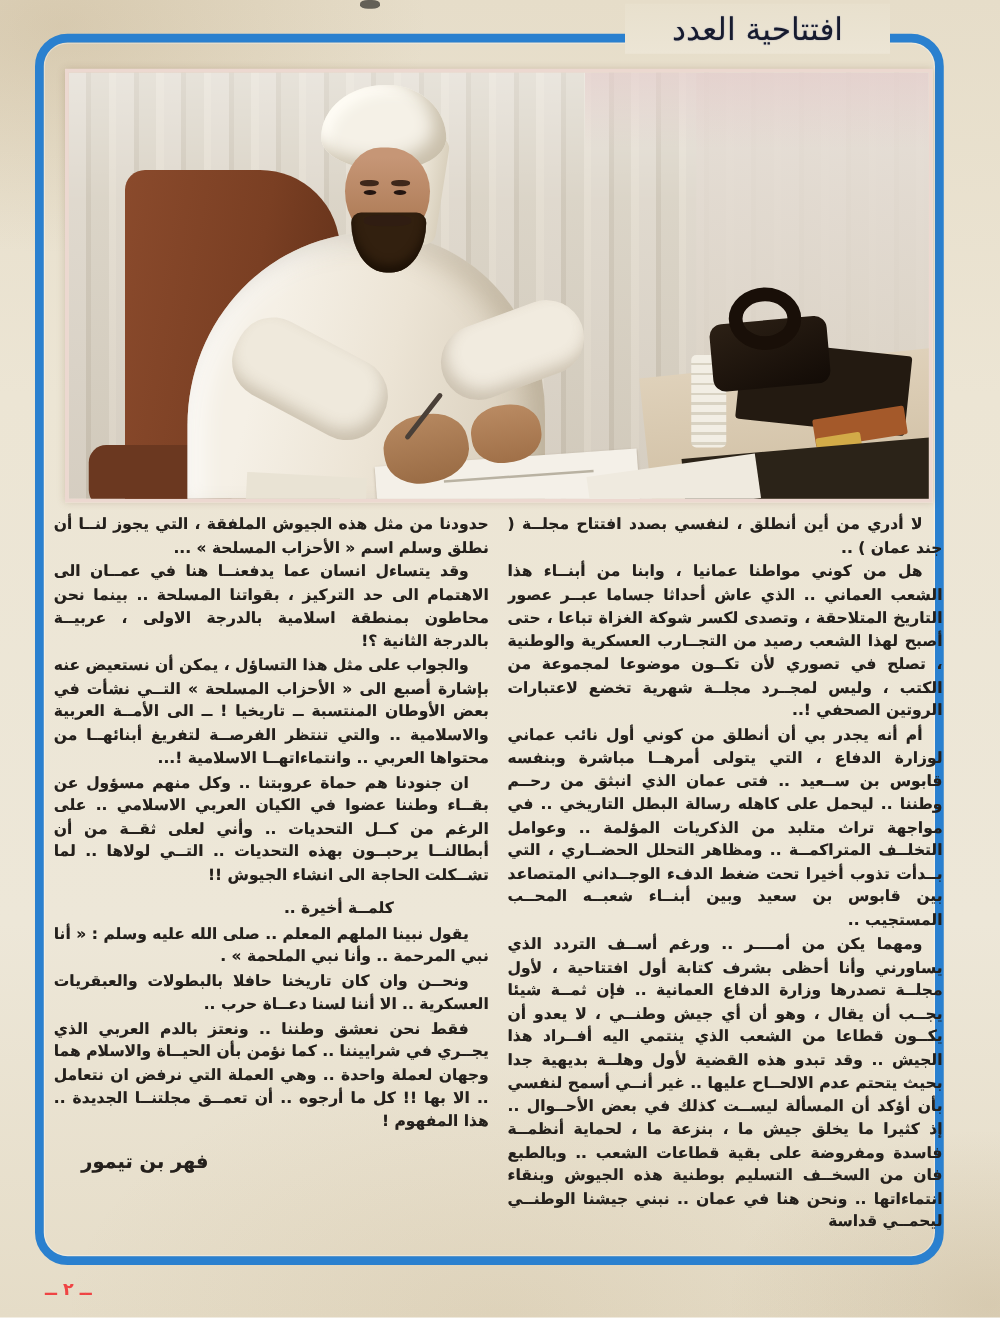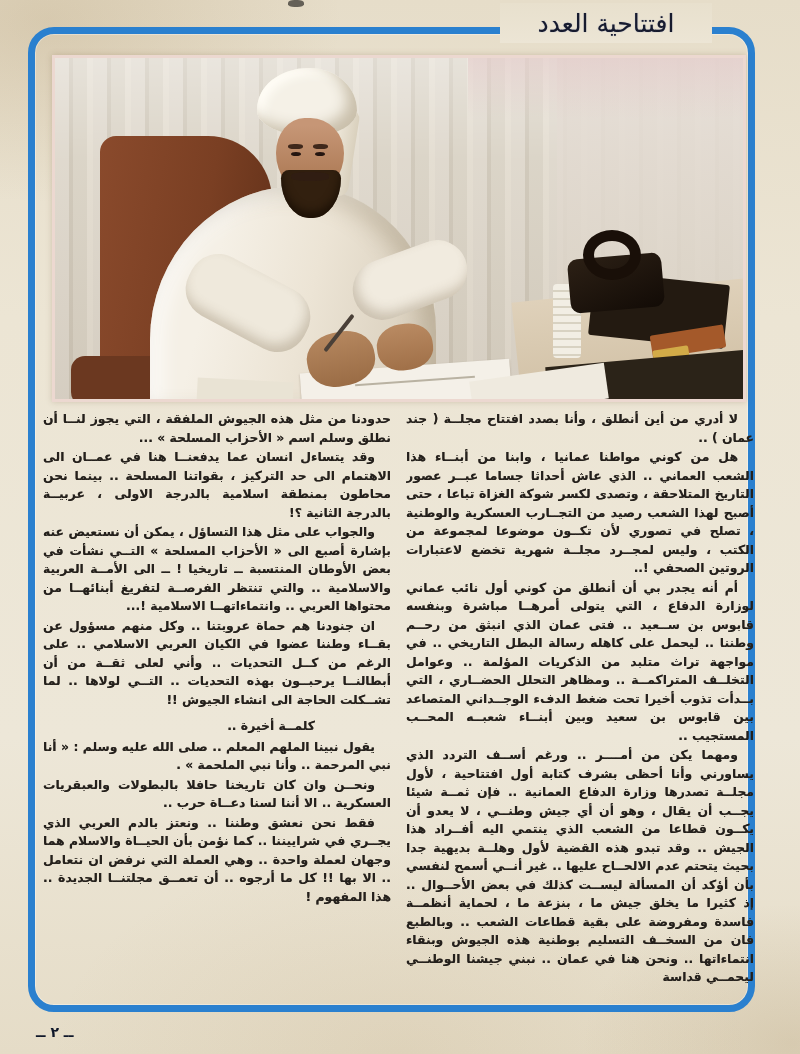--- a/index.html
+++ b/index.html
@@ -127,21 +127,21 @@
   .blk.p{text-indent:16px;}
   .blk.p-noindent{text-indent:0;}
   .blk.heading{text-indent:0;padding-right:76px;margin-top:8px;margin-bottom:2px;}
   .blk.signature{
     text-align:left;padding-left:22px;font-size:15.5px;margin-top:14px;
     letter-spacing:0;
   }
   
   .page-number{
     position:absolute; left:36px; top:1024px; z-index:2;
-    font-size:14px; font-weight:bold; color:#0f172a; letter-spacing:1px;
+    font-size:14px; font-weight:bold; color:#ef4444; letter-spacing:1px;
     direction:rtl;
   }
 </style>
 </head>
 <body>
 
 <div class="ink-smudge"></div>
 
 <div class="frame"></div>
 
@@ -178,30 +178,31 @@
   <div class="ph-paper-2"></div>
   <div class="ph-paper-3"></div>
   <div class="ph-paper-lines"></div>
   <div class="ph-hand-l"></div>
   <div class="ph-pen"></div>
   <div class="ph-hand-r"></div>
 </div>
 
 <div class="article">
   <div class="col">
-      <div class="blk p">لا أدري من أين أنطلق ، وأنا بصدد افتتاح مجلــة ( جند عمان ) ..</div>
+      <div class="blk p">لا أدري من أين أنطلق ، لنفسي بصدد افتتاح مجلــة ( جند عمان ) ..</div>
       <div class="blk p">هل من كوني مواطنا عمانيا ، وابنا من أبنــاء هذا الشعب العماني .. الذي عاش أحداثا جساما عبــر عصور التاريخ المتلاحقة ، وتصدى لكسر شوكة الغزاة تباعا ، حتى أصبح لهذا الشعب رصيد من التجــارب العسكرية والوطنية ، تصلح في تصوري لأن تكــون موضوعا لمجموعة من الكتب ، وليس لمجــرد مجلــة شهرية تخضع لاعتبارات الروتين الصحفي !..</div>
       <div class="blk p">أم أنه يجدر بي أن أنطلق من كوني أول نائب عماني لوزارة الدفاع ، التي يتولى أمرهــا مباشرة وبنفسه قابوس بن ســعيد .. فتى عمان الذي انبثق من رحــم وطننا .. ليحمل على كاهله رسالة البطل التاريخي .. في مواجهة تراث متلبد من الذكريات المؤلمة .. وعوامل التخلــف المتراكمــة .. ومظاهر التحلل الحضــاري ، التي بــدأت تذوب أخيرا تحت ضغط الدفء الوجــداني المتصاعد بين قابوس بن سعيد وبين أبنــاء شعبــه المحــب المستجيب ..</div>
       <div class="blk p">ومهما يكن من أمــــر .. ورغم أســف التردد الذي يساورني وأنا أحظى بشرف كتابة أول افتتاحية ، لأول مجلــة تصدرها وزارة الدفاع العمانية .. فإن ثمــة شيئا يجــب أن يقال ، وهو أن أي جيش وطنــي ، لا يعدو أن يكــون قطاعا من الشعب الذي ينتمي اليه أفــراد هذا الجيش .. وقد تبدو هذه القضية لأول وهلــة بديهية جدا بحيث يتحتم عدم الالحــاح عليها .. غير أنــي أسمح لنفسي بأن أؤكد أن المسألة ليســت كذلك في بعض الأحــوال .. إذ كثيرا ما يخلق جيش ما ، بنزعة ما ، لحماية أنظمــة فاسدة ومفروضة على بقية قطاعات الشعب .. وبالطبع فان من السخــف التسليم بوطنية هذه الجيوش وبنقاء انتماءاتها .. ونحن هنا في عمان .. نبني جيشنا الوطنــي ليحمــي قداسة</div>
     </div>
   <div class="col">
       <div class="blk p-noindent">حدودنا من مثل هذه الجيوش الملفقة ، التي يجوز لنــا أن نطلق وسلم اسم « الأحزاب المسلحة » ...</div>
       <div class="blk p">وقد يتساءل انسان عما يدفعنــا هنا في عمــان الى الاهتمام الى حد التركيز ، بقواتنا المسلحة .. بينما نحن محاطون بمنطقة اسلامية بالدرجة الاولى ، عربيــة بالدرجة الثانية ؟!</div>
       <div class="blk p">والجواب على مثل هذا التساؤل ، يمكن أن نستعيض عنه بإشارة أصبع الى « الأحزاب المسلحة » التــي نشأت في بعض الأوطان المنتسبة ــ تاريخيا ! ــ الى الأمــة العربية والاسلامية .. والتي تنتظر الفرصــة لتفريغ أبنائهــا من محتواها العربي .. وانتماءاتهــا الاسلامية !...</div>
       <div class="blk p">ان جنودنا هم حماة عروبتنا .. وكل منهم مسؤول عن بقــاء وطننا عضوا في الكيان العربي الاسلامي .. على الرغم من كــل التحديات .. وأني لعلى ثقــة من أن أبطالنــا يرحبــون بهذه التحديات .. التــي لولاها .. لما تشــكلت الحاجة الى انشاء الجيوش !!</div>
       <div class="blk heading">كلمــة أخيرة ..</div>
       <div class="blk p">يقول نبينا الملهم المعلم .. صلى الله عليه وسلم : « أنا نبي المرحمة .. وأنا نبي الملحمة » .</div>
       <div class="blk p">ونحــن وان كان تاريخنا حافلا بالبطولات والعبقريات العسكرية .. الا أننا لسنا دعــاة حرب ..</div>
       <div class="blk p">فقط نحن نعشق وطننا .. ونعتز بالدم العربي الذي يجــري في شراييننا .. كما نؤمن بأن الحيــاة والاسلام هما وجهان لعملة واحدة .. وهي العملة التي نرفض ان نتعامل .. الا بها !! كل ما أرجوه .. أن تعمــق مجلتنــا الجديدة .. هذا المفهوم !</div>
+      <div class="blk signature">فهر بن تيمور</div>
     </div>
 </div>
 
 <div class="page-number">ــ ٢ ــ</div>
 
 </body></html>

